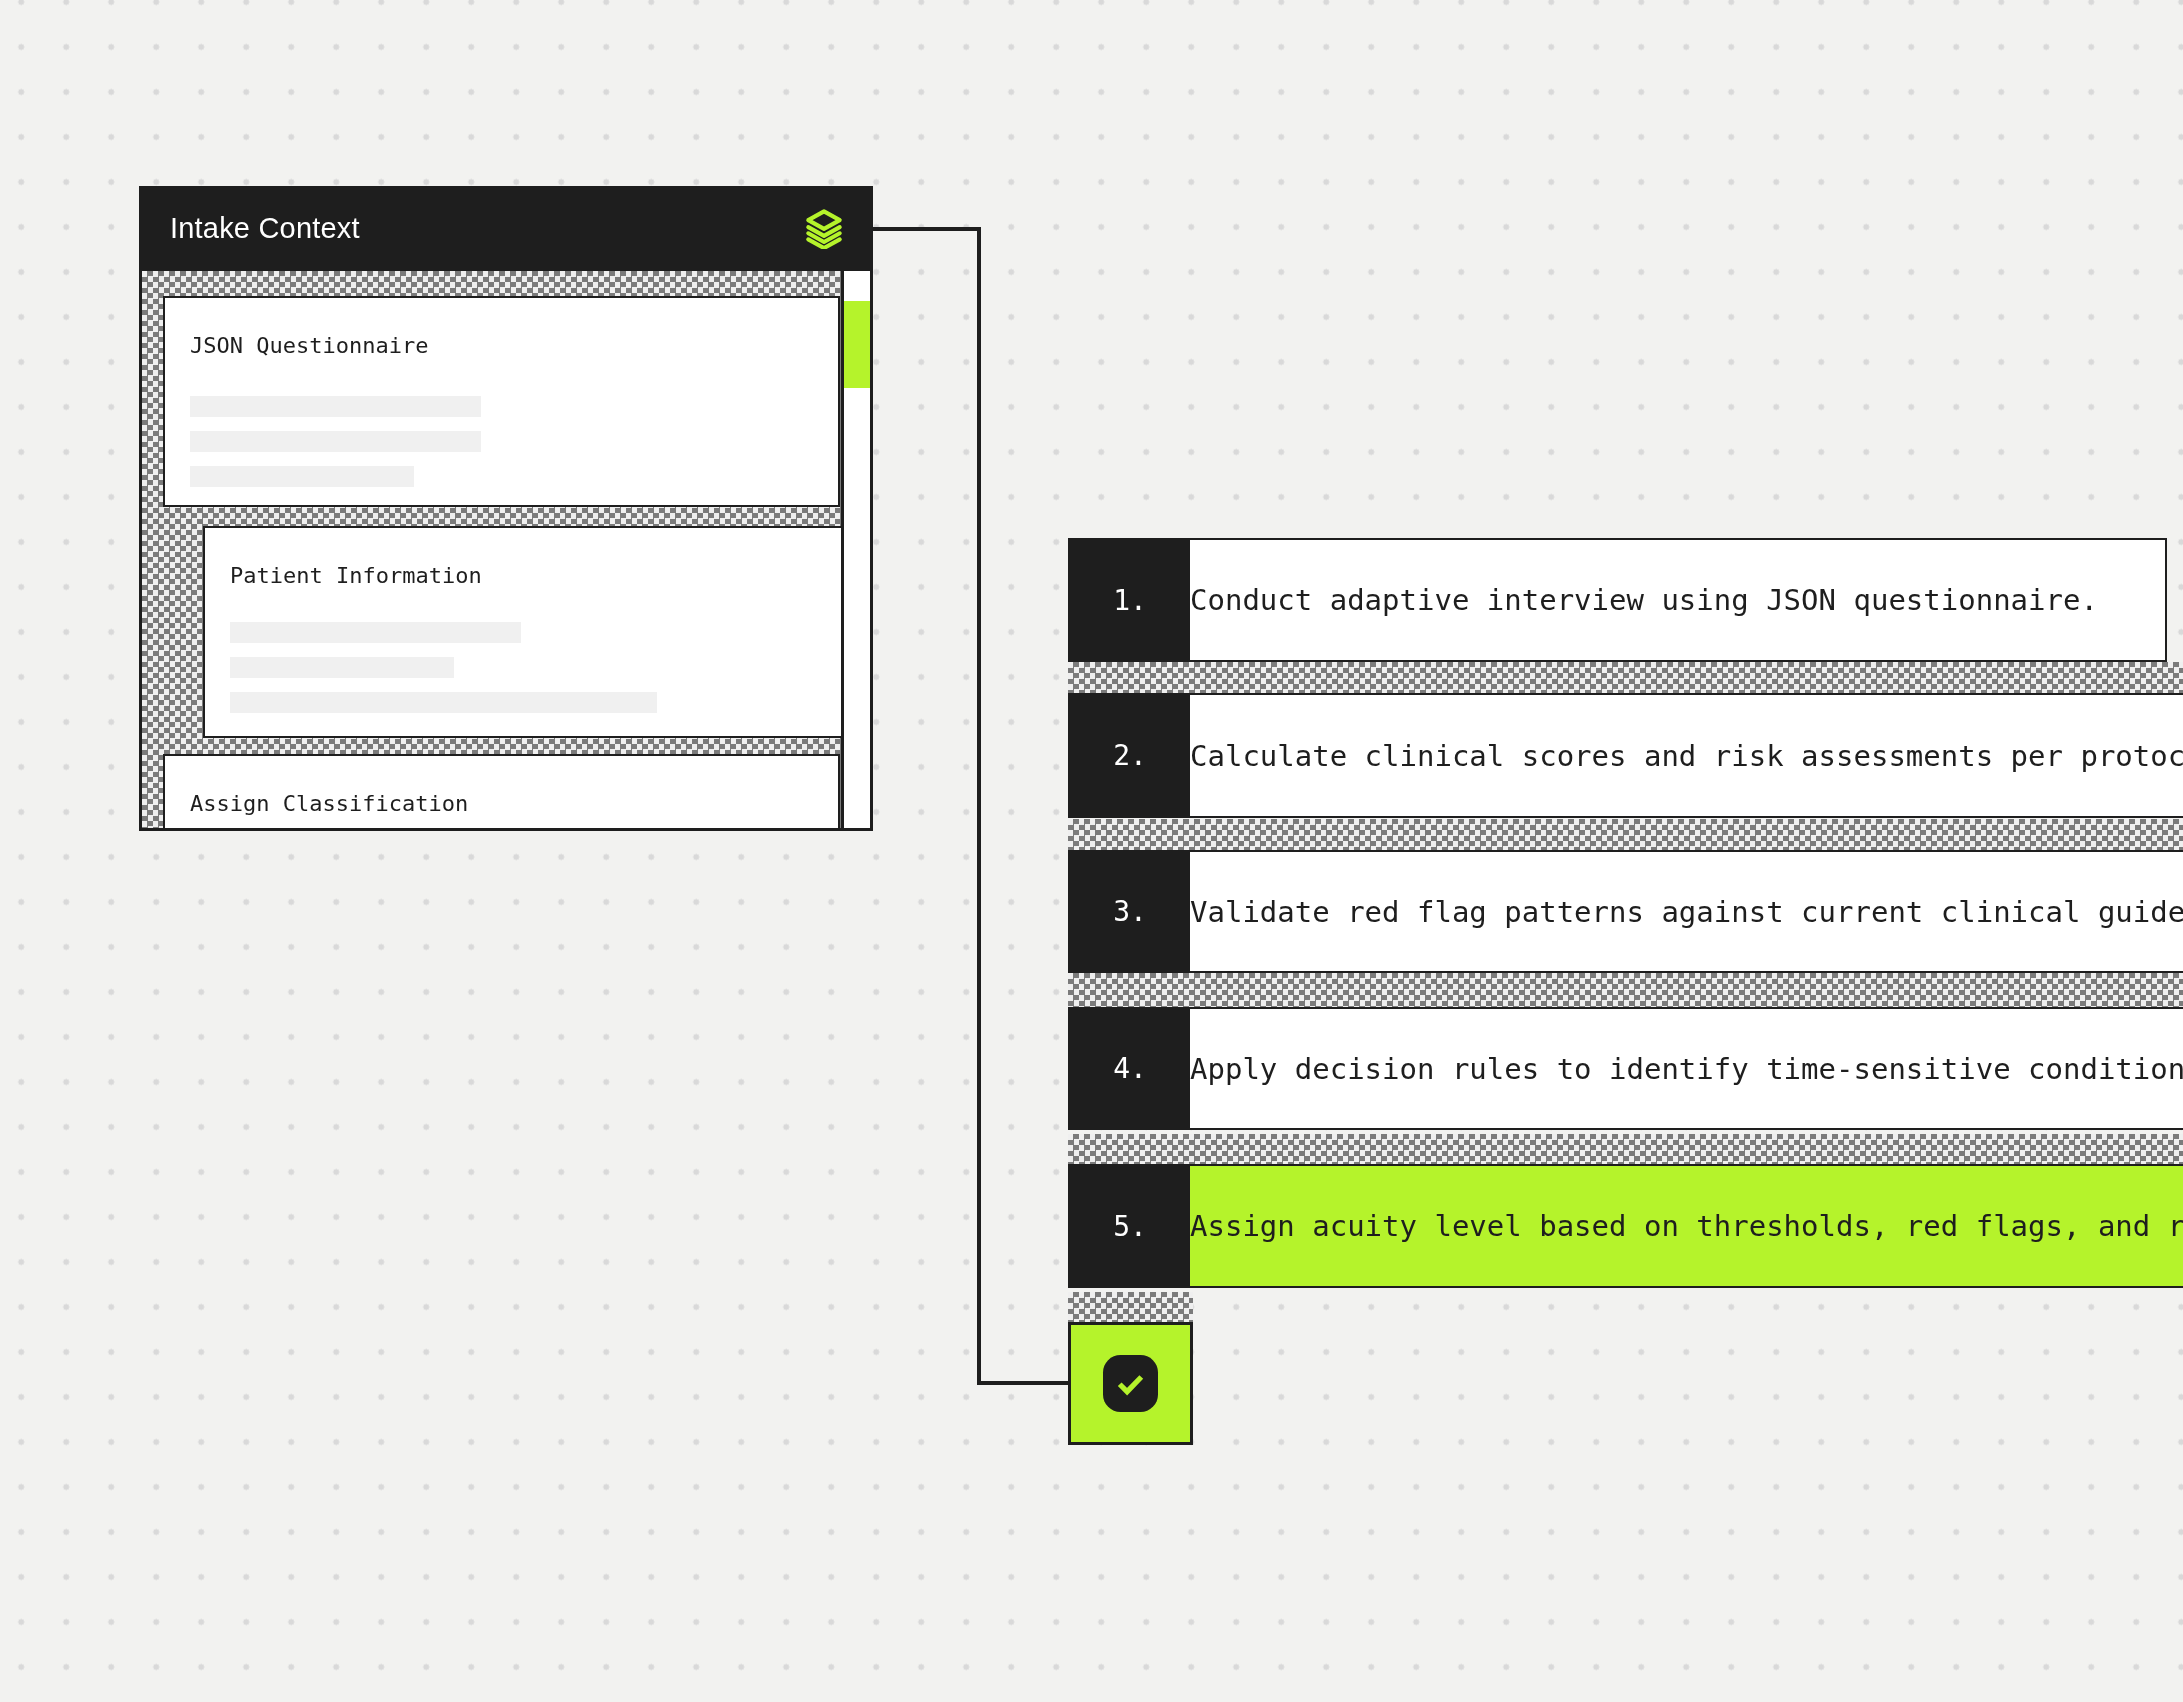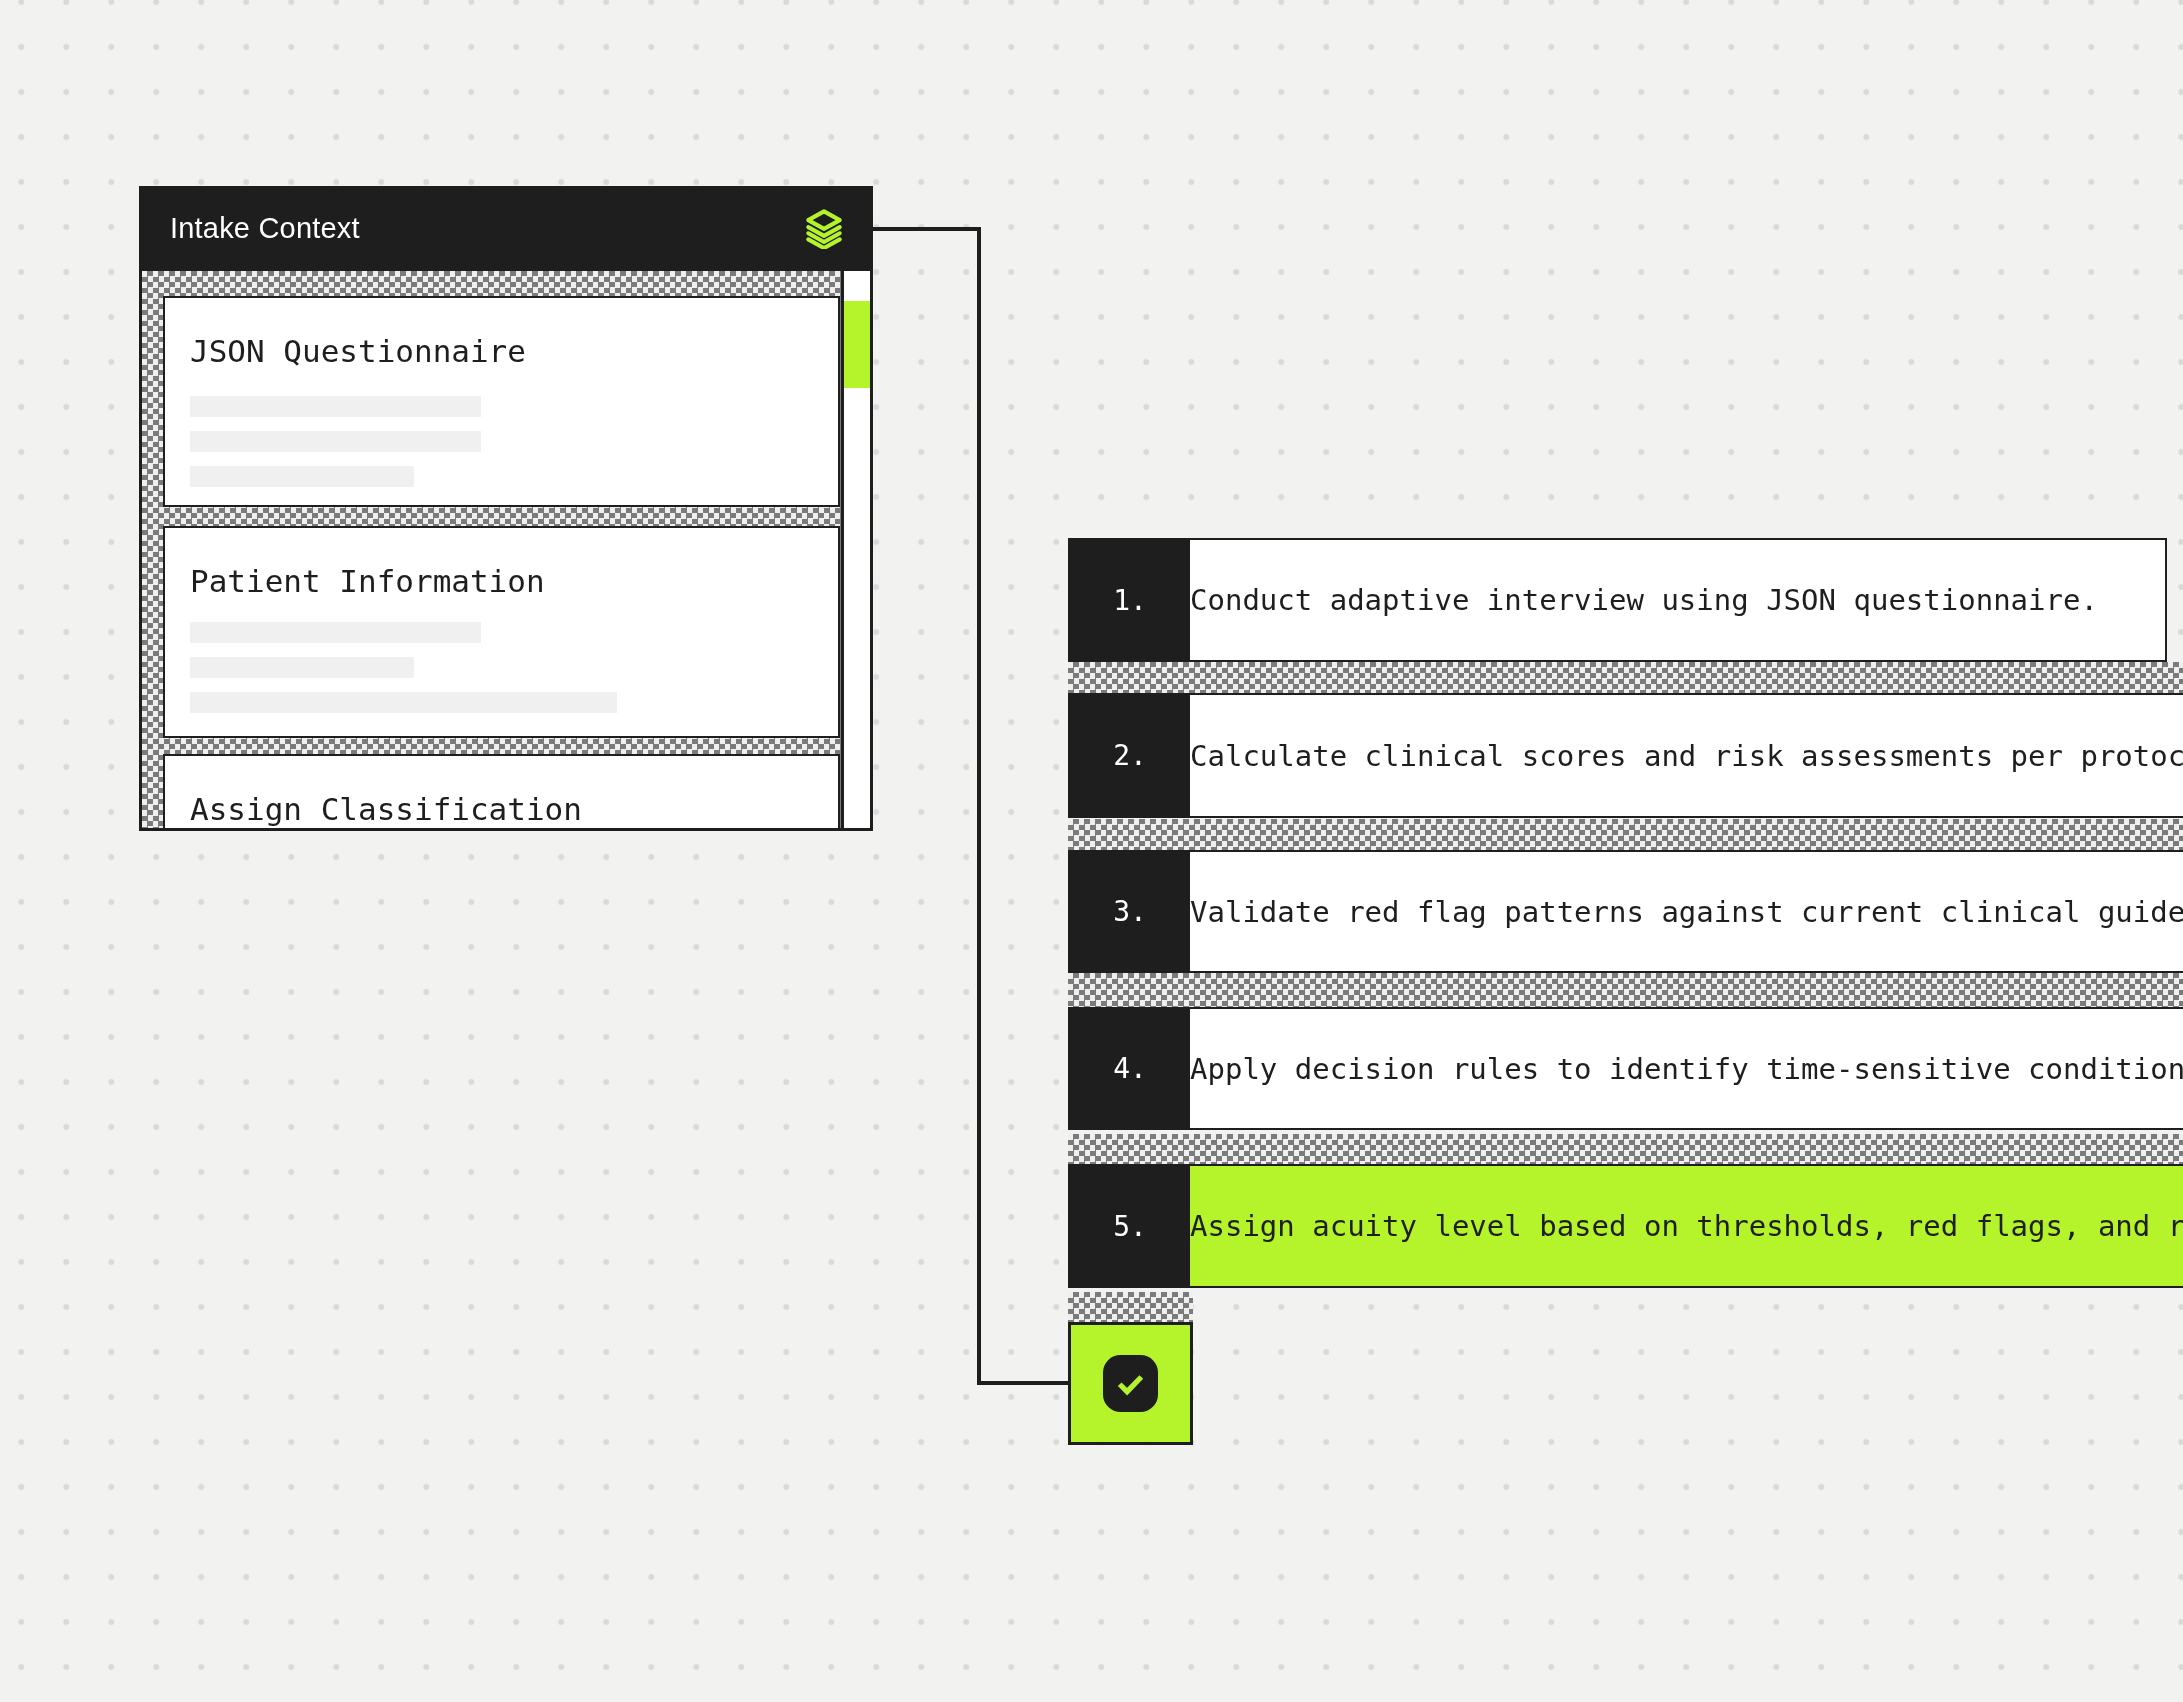--- a/index.html
+++ b/index.html
@@ -43,21 +43,21 @@
     position:relative;height:560px;
     border:3.5px solid var(--dark);border-top:none;
     overflow:hidden;
   }
   .card{
     position:absolute;left:21px;width:677px;
     background:#ffffff;border:2.6px solid var(--dark);
   }
   .card-title{
     position:absolute;left:25px;top:35px;
-    font-size:31px;color:var(--dark);white-space:nowrap;
+    font-size:22px;color:var(--dark);white-space:nowrap;
   }
   .skel{position:absolute;left:25px;height:21px;background:var(--skeleton);}
   .scroll-track{
     position:absolute;top:0;right:0;bottom:0;width:29px;
     background:#ffffff;border-left:3.5px solid var(--dark);
   }
   .scroll-thumb{position:absolute;left:0;top:30px;width:26px;height:87px;background:var(--lime);}
 
   
   .wire{background:var(--dark);}
@@ -109,21 +109,21 @@
   </div>
   <div class="panel-body checker">
 
     <div class="card" style="top:25px;height:211px;">
       <div class="card-title">JSON Questionnaire</div>
       <div class="skel" style="top:98px;width:291px;"></div>
       <div class="skel" style="top:133px;width:291px;"></div>
       <div class="skel" style="top:168px;width:224px;"></div>
     </div>
 
-    <div class="card" style="top:255px;height:212px;">
+    <div class="card" style="top:255px;height:212px;margin-left:40px;">
       <div class="card-title">Patient Information</div>
       <div class="skel" style="top:94px;width:291px;"></div>
       <div class="skel" style="top:129px;width:224px;"></div>
       <div class="skel" style="top:164px;width:427px;"></div>
     </div>
 
     <div class="card" style="top:483px;height:188px;">
       <div class="card-title">Assign Classification</div>
     </div>
 

